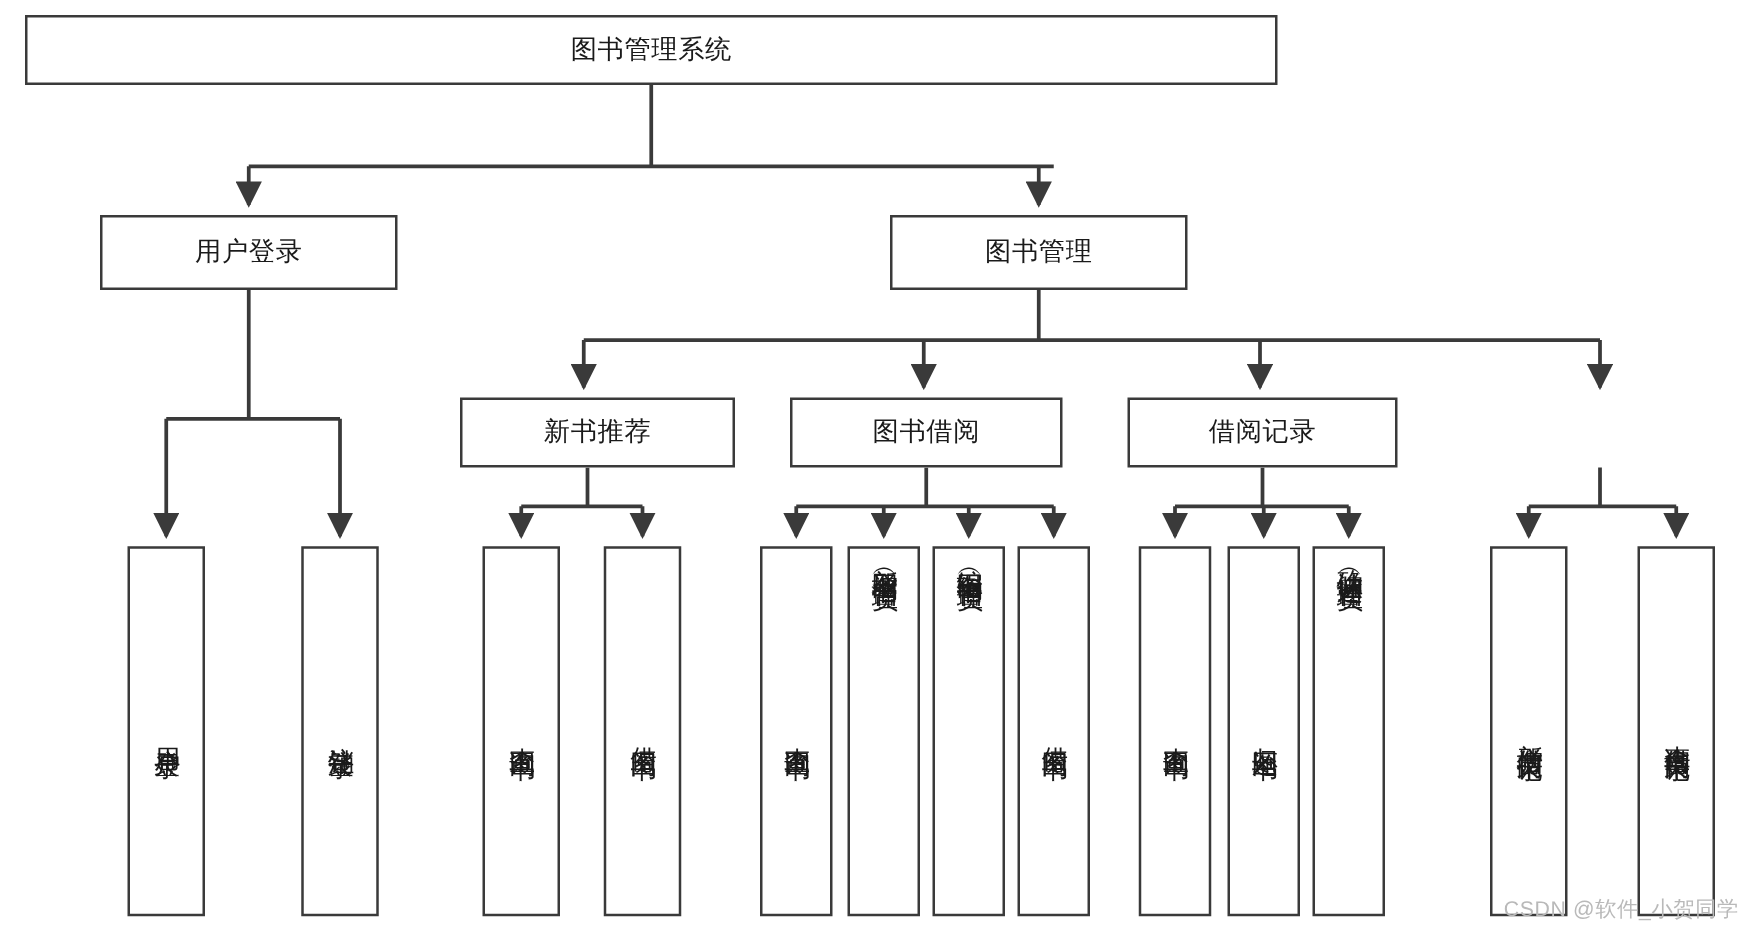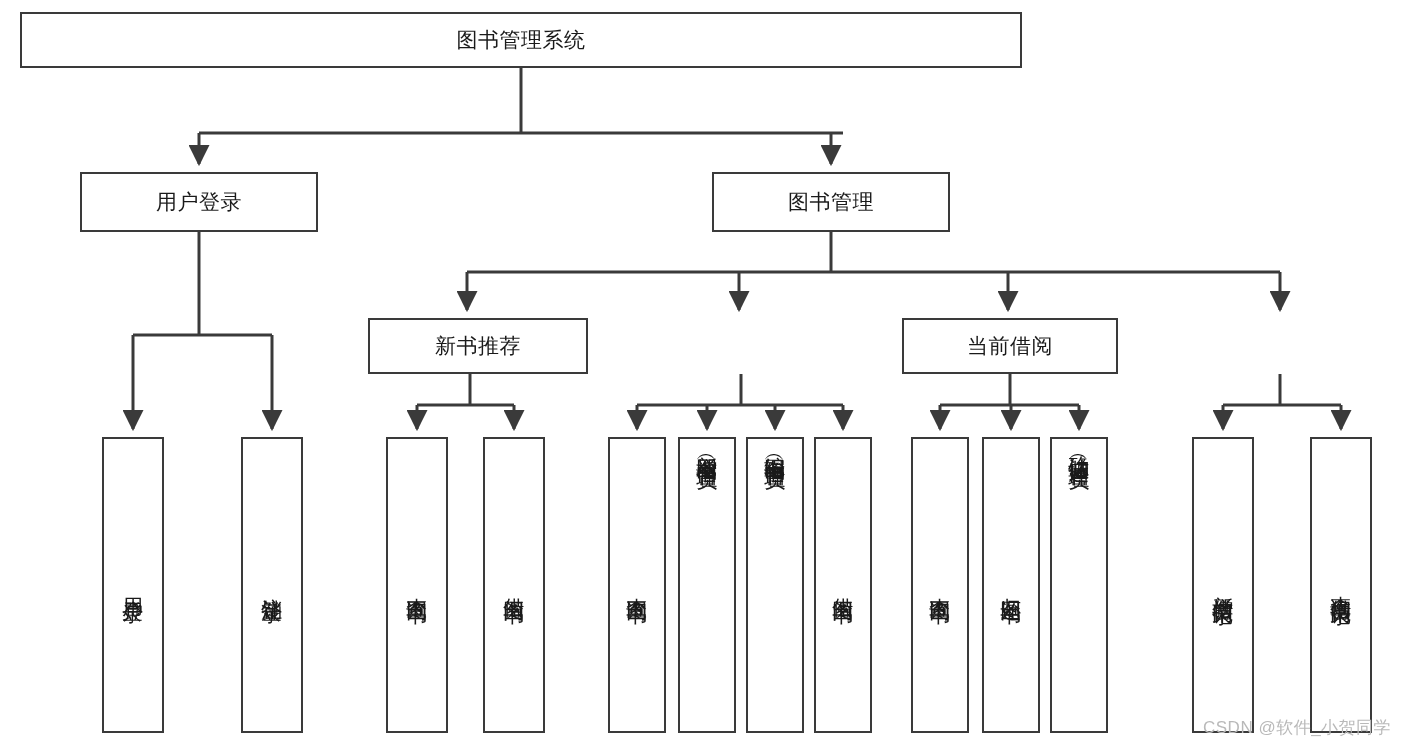--- a/index.html
+++ b/index.html
@@ -132,22 +132,25 @@
   <div class="node" style="left:80px; top:172px; width:238px; height:60px;">
     <span class="node-label">用户登录</span>
   </div>
   <div class="node" style="left:712px; top:172px; width:238px; height:60px;align-items:center;">
     <span class="node-label">图书管理</span>
   </div>
 
   <div class="node" style="left:368px; top:318px; width:220px; height:56px;">
     <span class="node-label">新书推荐</span>
   </div>
+  <div class="node" style="left:632px; top:318px; width:218px; height:56px;">
+    <span class="node-label">图书借阅</span>
+  </div>
   <div class="node" style="left:902px; top:318px; width:216px; height:56px;">
-    <span class="node-label">当前借阅</span>
+    <span class="node-label">借阅记录</span>
   </div>
 
   <div class="node leaf center-v" style="left:102px; top:437px; width:62px; height:296px;">
     <span class="node-label">用户登录</span>
   </div>
   <div class="node leaf center-v" style="left:241px; top:437px; width:62px; height:296px;">
     <span class="node-label">注销登录</span>
   </div>
   <div class="node leaf center-v" style="left:386px; top:437px; width:62px; height:296px;">
     <span class="node-label">查询图书</span>

